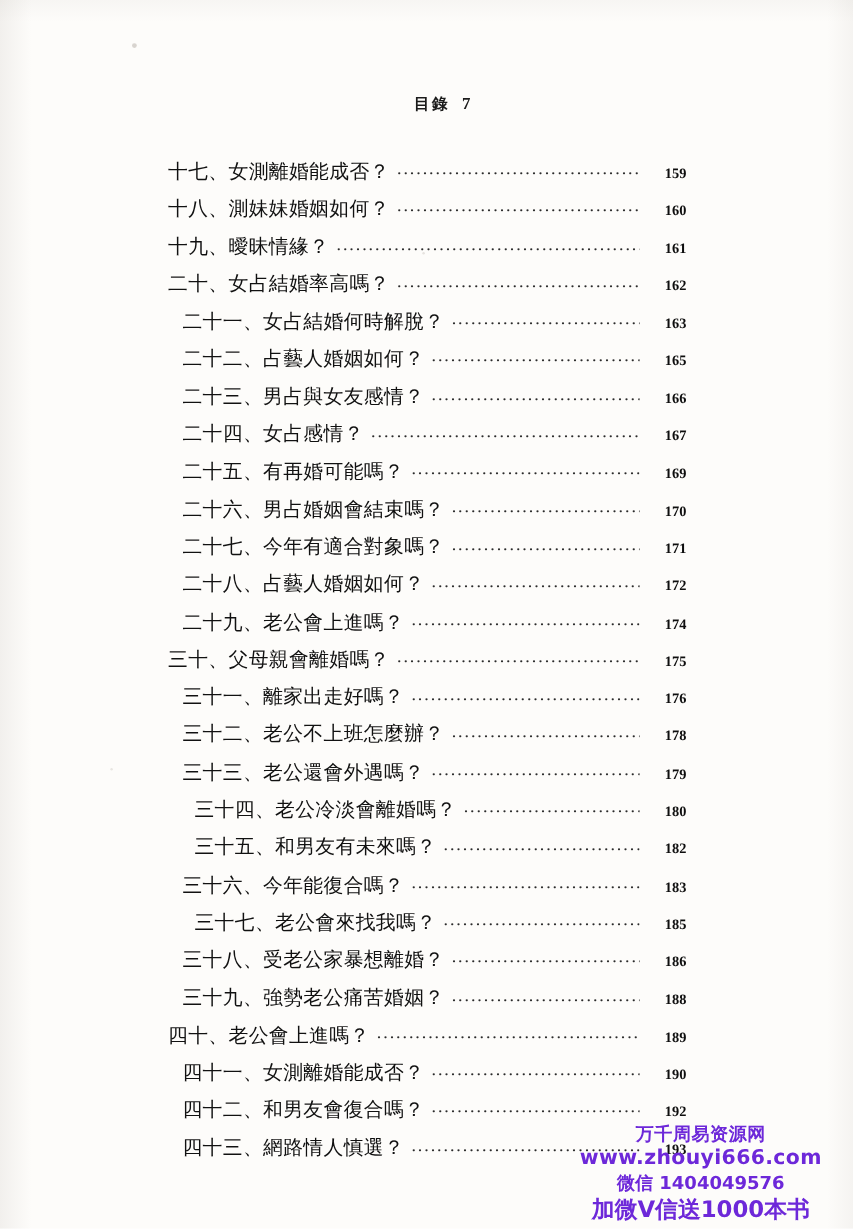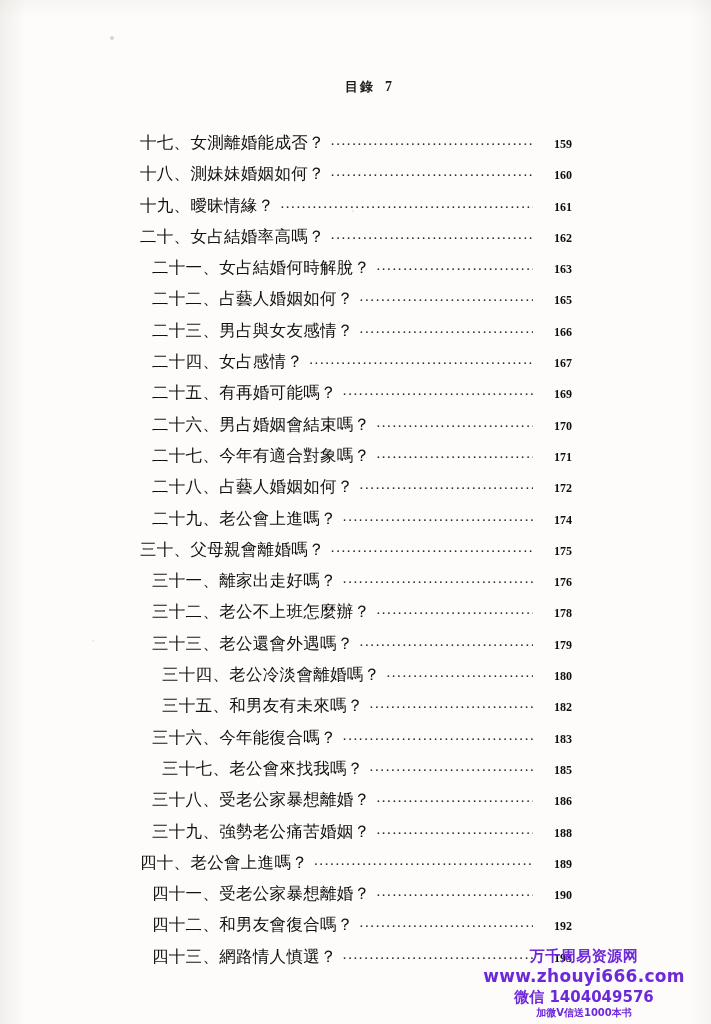--- a/index.html
+++ b/index.html
@@ -105,21 +105,21 @@
     bottom: 4px;
     width: 246px;
     text-align: center;
     color: #d5202a;
     font-family: "DejaVu Sans", sans-serif;
     line-height: 1.28;
   }
   .wm-line1 { font-size: 15px; font-weight: 700; letter-spacing: 0.5px; }
   .wm-line2 { font-size: 17px; font-weight: 700; letter-spacing: 0.3px; }
   .wm-line3 { font-size: 15px; font-weight: 700; }
-  .wm-line4 { font-size: 10px; font-weight: 700; }
+  .wm-line4 { font-size: 19px; font-weight: 700; }
 </style>
 </head>
 <body>
 
 <div class="page">
 
   <div class="speck" style="left:110px; top:36px; width:4px; height:4px;"></div>
   <div class="speck" style="left:352px; top:210px; width:2px; height:2px; opacity:.35;"></div>
   <div class="speck" style="left:92px; top:640px; width:2px; height:2px; opacity:.3;"></div>
 
@@ -242,21 +242,21 @@
         <span class="toc-title">三十九、強勢老公痛苦婚姻？</span>
         <span class="dots">................................................................................</span>
         <span class="toc-page">188</span>
       </div>
       <div class="toc-row ind-0">
         <span class="toc-title">四十、老公會上進嗎？</span>
         <span class="dots">................................................................................</span>
         <span class="toc-page">189</span>
       </div>
       <div class="toc-row ind-1">
-        <span class="toc-title">四十一、受老公家暴想離婚？</span>
+        <span class="toc-title">四十一、女測離婚能成否？</span>
         <span class="dots">................................................................................</span>
         <span class="toc-page">190</span>
       </div>
       <div class="toc-row ind-1">
         <span class="toc-title">四十二、和男友會復合嗎？</span>
         <span class="dots">................................................................................</span>
         <span class="toc-page">192</span>
       </div>
       <div class="toc-row ind-1">
         <span class="toc-title">四十三、網路情人慎選？</span>

